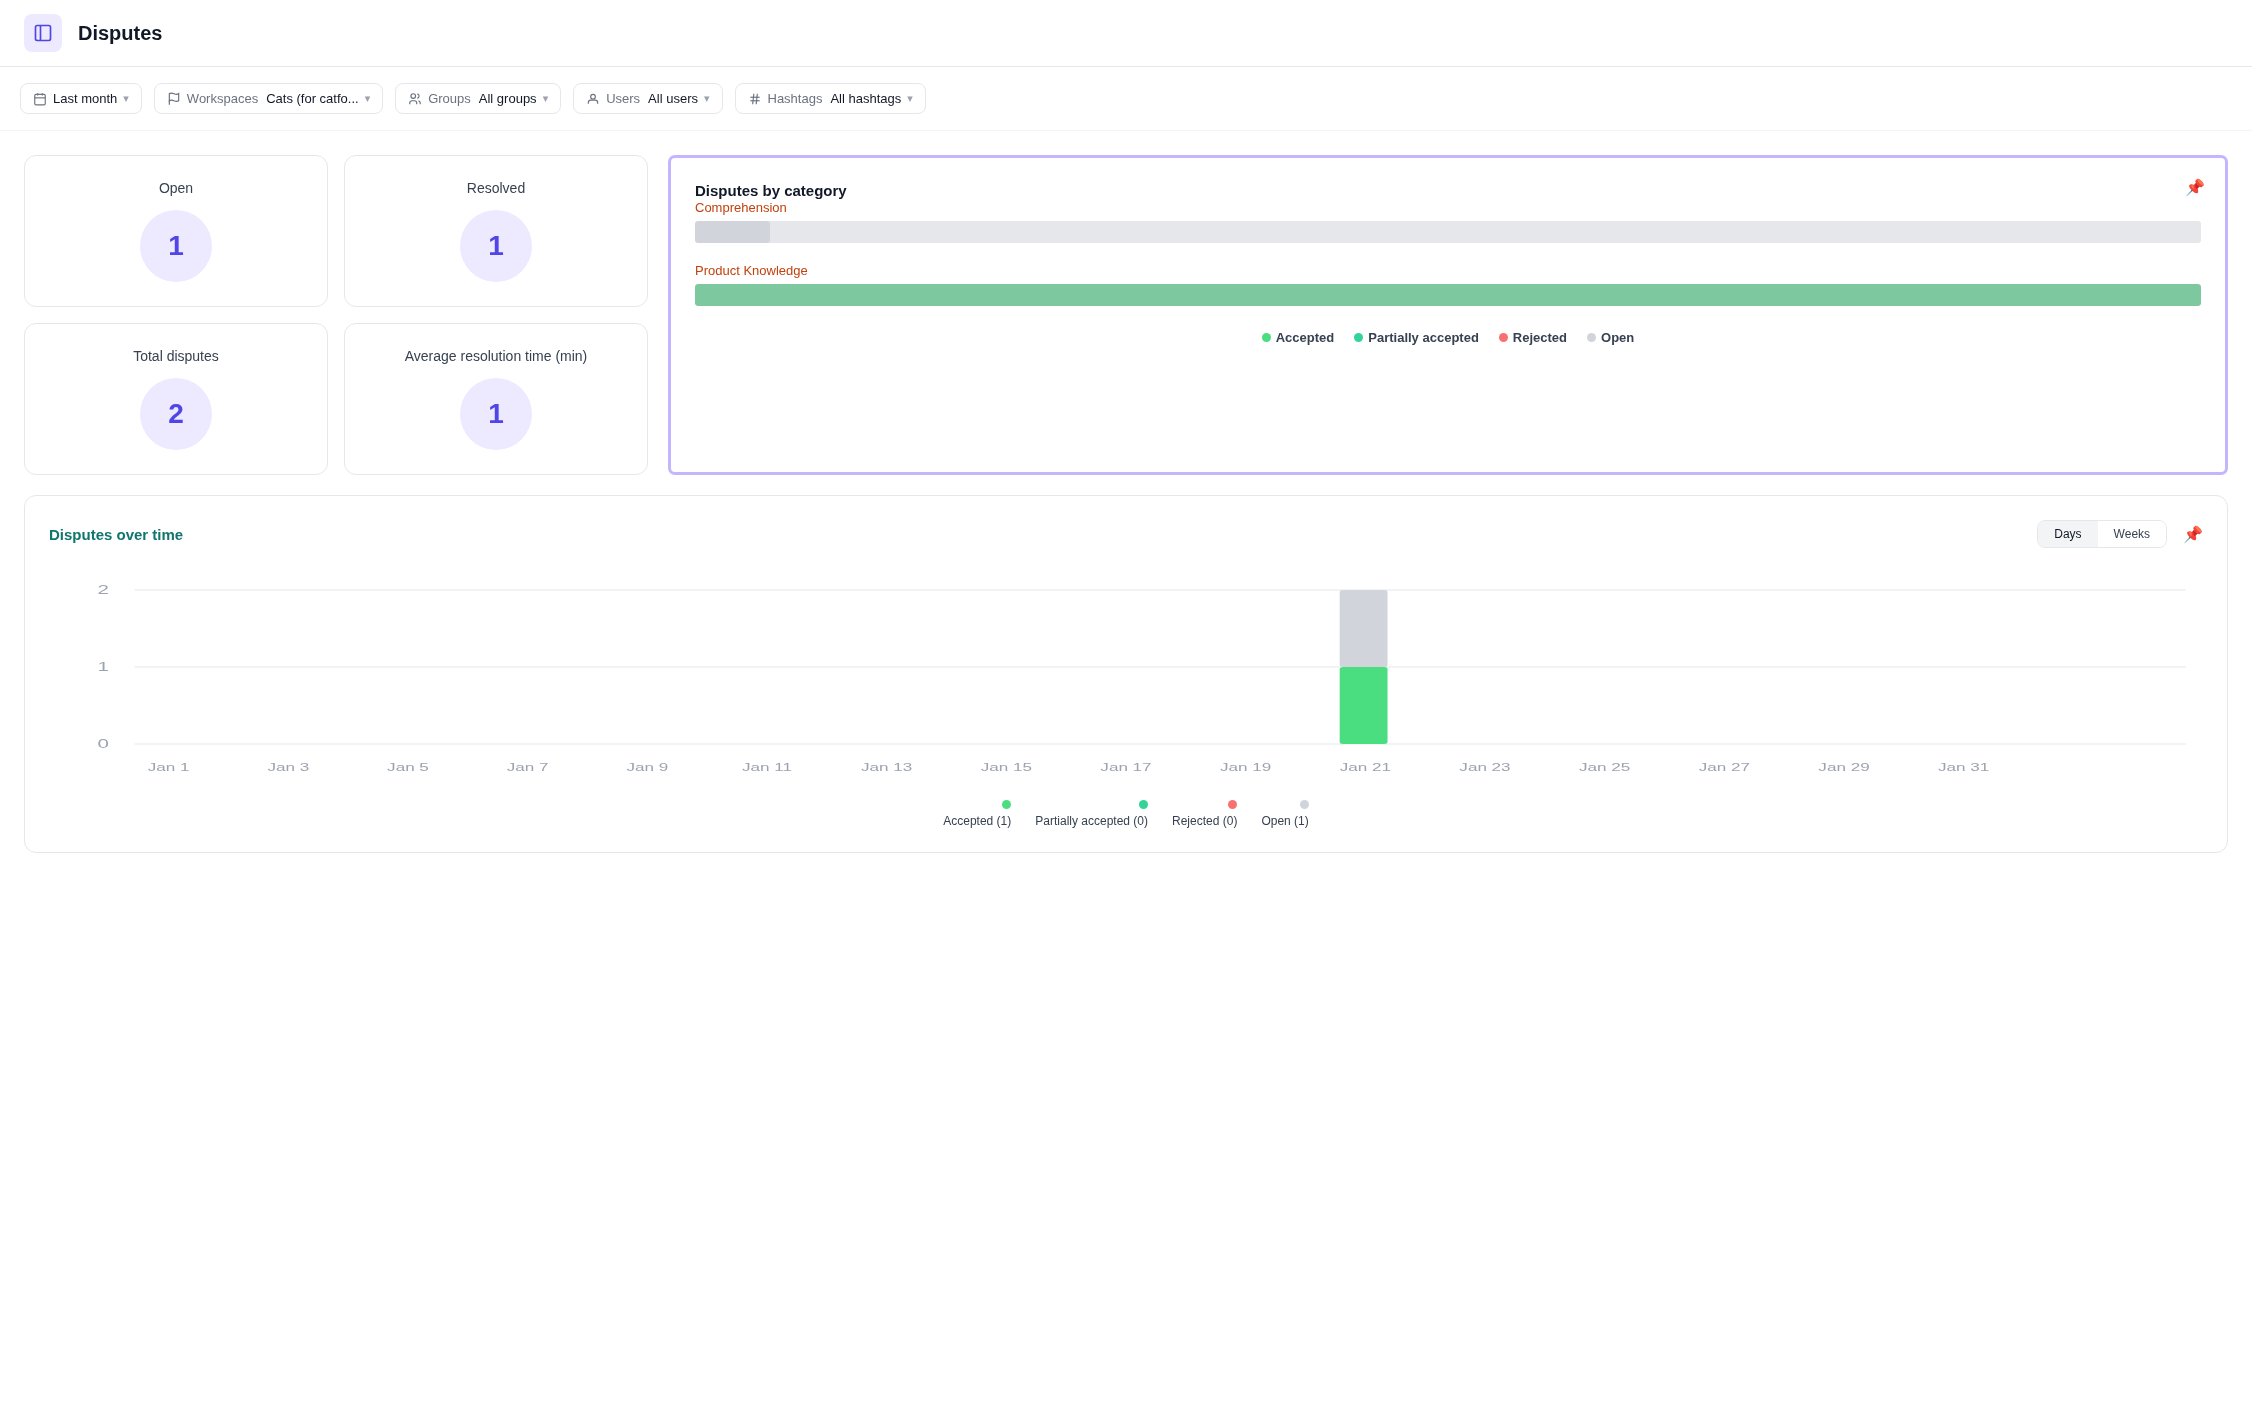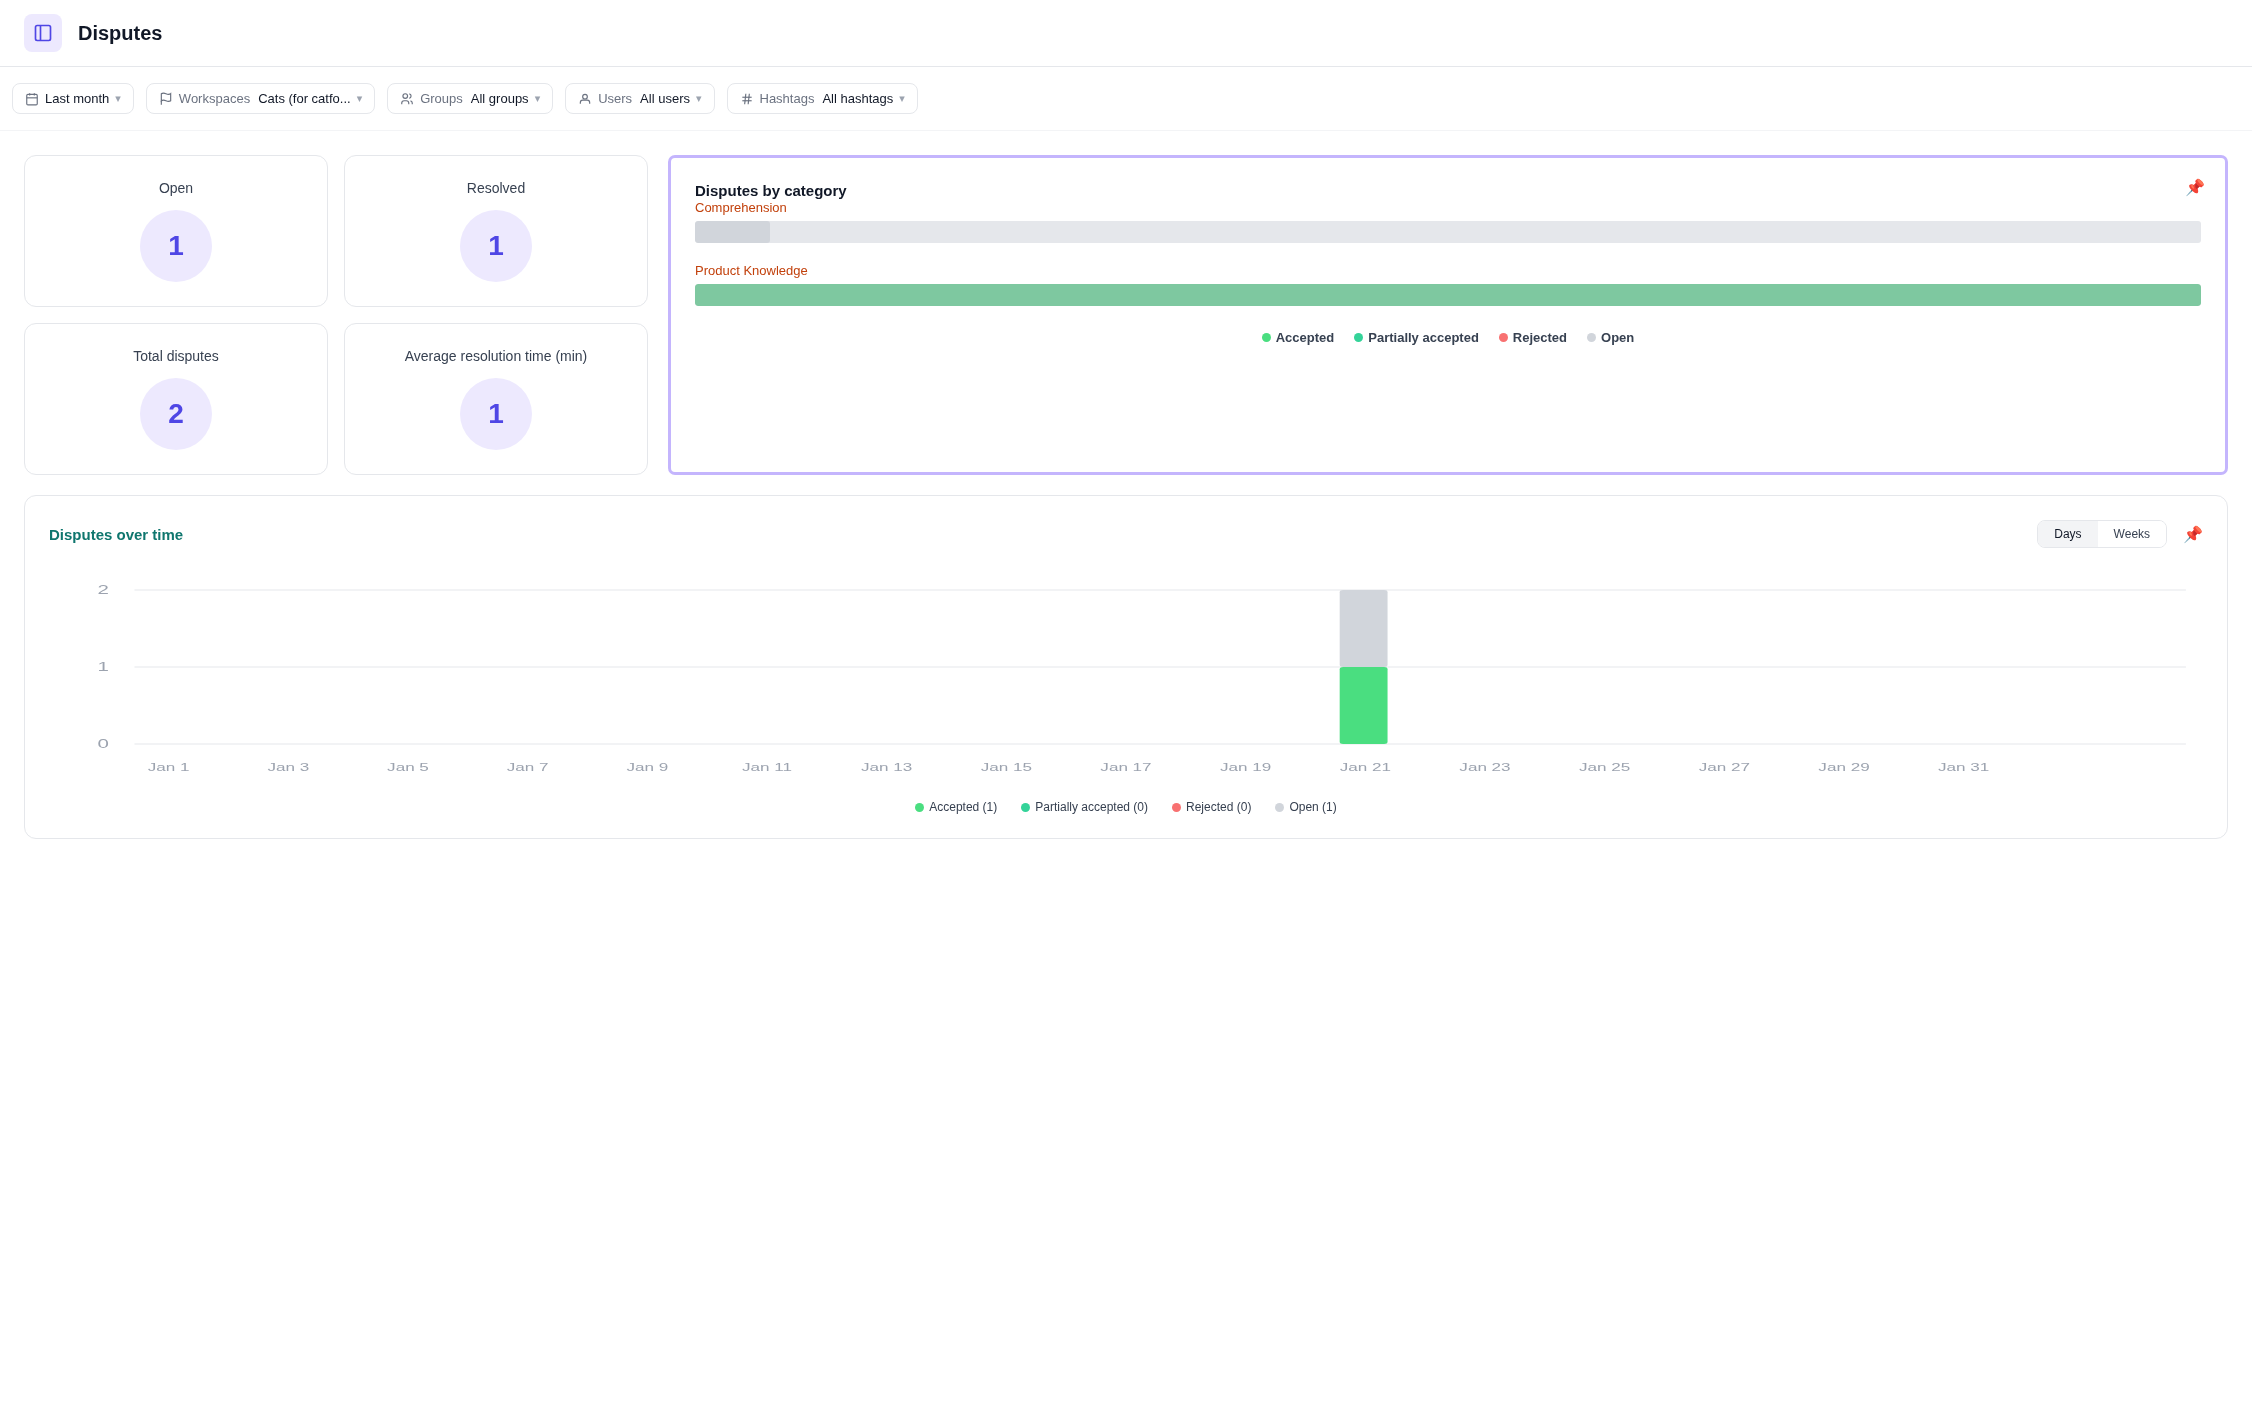--- a/index.html
+++ b/index.html
@@ -29,21 +29,21 @@
       font-size: 20px;
       font-weight: 600;
       color: #111827;
     }
 
     
     .filter-bar {
       display: flex;
       align-items: center;
       gap: 12px;
-      padding: 16px 12px;
+      padding: 16px 20px;
       border-bottom: 1px solid #f3f4f6;
     }
     .filter-btn {
       display: flex;
       align-items: center;
       gap: 6px;
       padding: 7px 12px;
       border: 1px solid #e5e7eb;
       border-radius: 8px;
       background: #fff;
@@ -226,24 +226,25 @@
 
     .chart-legend {
       display: flex;
       gap: 24px;
       justify-content: center;
       margin-top: 8px;
       flex-wrap: wrap;
     }
     .chart-legend-item {
       display: flex;
-      align-items: center;
+      align-items: flex-end;
       gap: 5px;
       font-size: 12px;
       color: #374151;
+      flex-direction: column;
     }
 
     .time-card-actions {
       display: flex;
       align-items: center;
       gap: 8px;
     }
   </style>
 </head>
 <body>

